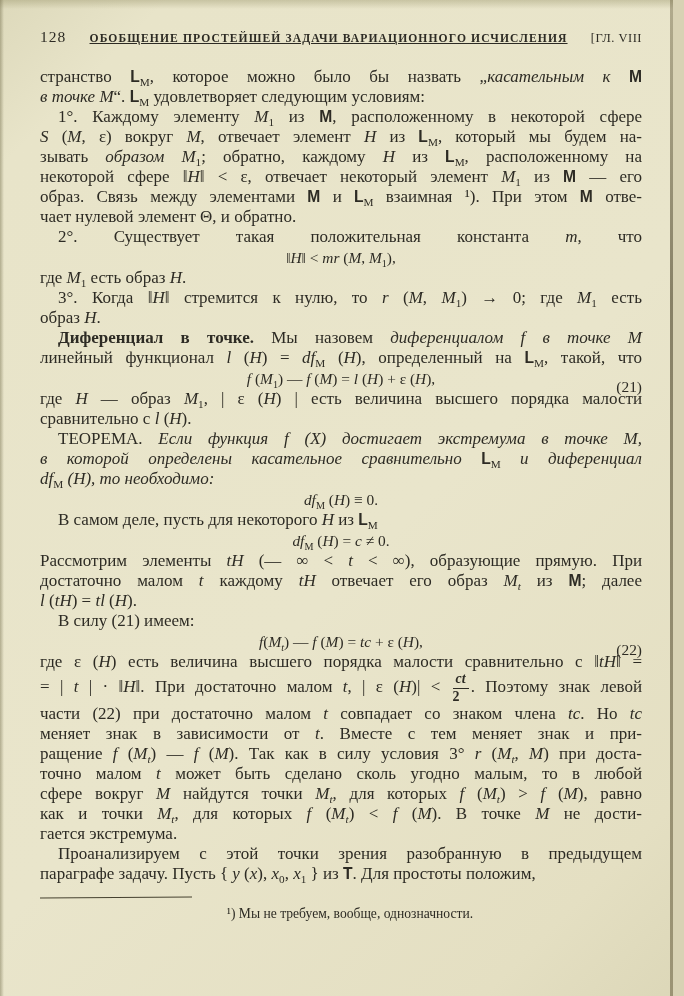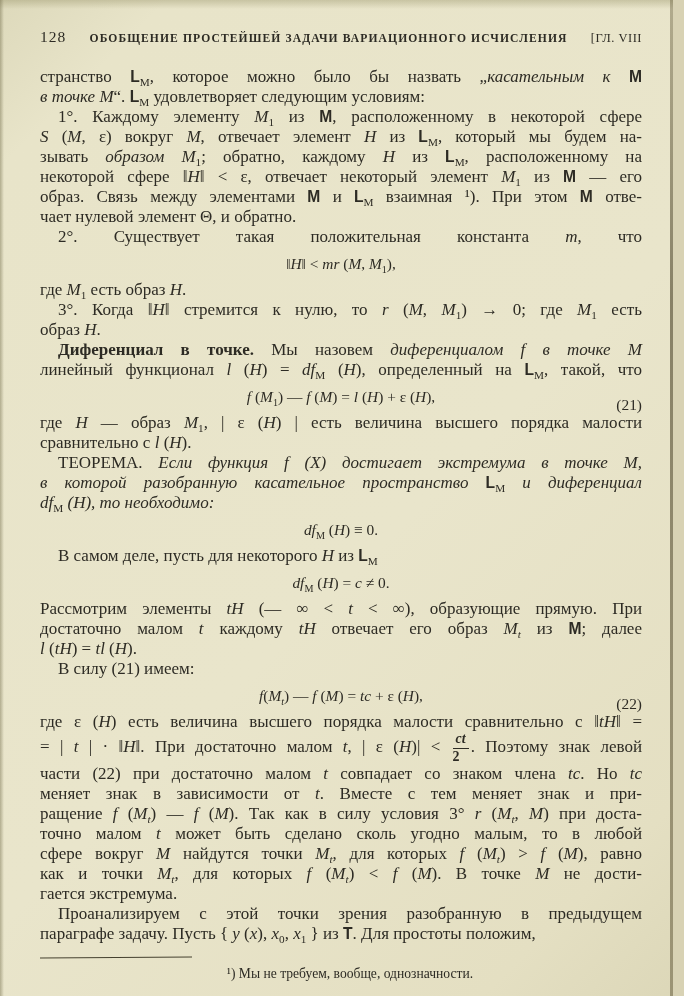--- a/index.html
+++ b/index.html
@@ -18,27 +18,27 @@
   .edge-left{position:absolute;top:0;left:0;bottom:0;width:4px;
     background:linear-gradient(to right,rgba(110,105,70,.45),rgba(110,105,70,0));}
   .edge-right{position:absolute;top:0;right:0;bottom:0;width:11px;background:#d8d2b4;}
   .gutter-line{position:absolute;top:0;right:11px;bottom:0;width:3px;
     background:linear-gradient(to bottom,rgba(95,85,50,.40),rgba(75,67,40,.62) 30%,rgba(90,80,48,.5));}
   .content{position:absolute;top:0;left:0;width:684px;height:996px;
     padding:28px 42px 0 40px;box-sizing:border-box;}
   .header{display:flex;align-items:baseline;margin-bottom:21px;}
   .pagenum{font-size:15.5px;letter-spacing:1px;}
   .runtitle{flex:1;text-align:center;font-size:11.6px;font-weight:700;letter-spacing:1.1px;
-    white-space:nowrap;padding:0 6px;}
+    white-space:nowrap;padding:0 6px;text-decoration:underline;}
   .chapref{font-size:12.5px;letter-spacing:.5px;}
   .body-block{}
   .line{font-size:17px;line-height:20px;white-space:normal;}
   .line.ind{text-indent:18px;}
   .line.j{text-align:justify;text-align-last:justify;}
-  .formula{position:relative;text-align:center;font-size:15.4px;line-height:21px;margin:6px 0;}
+  .formula{position:relative;text-align:center;font-size:15.4px;line-height:21px;margin:0 0;}
   .eqtag{position:absolute;right:0;top:8px;font-style:normal;}
   .i{font-style:italic;}
   .b{font-weight:bold;font-family:Liberation Serif, serif;}
   .sans{font-family:"Liberation Sans","DejaVu Sans",sans-serif;font-weight:600;font-size:92%;font-style:normal;}
   .sub{vertical-align:-3.5px;font-size:66%;line-height:0;}
   .frac{display:inline-block;vertical-align:middle;text-align:center;font-size:82%;line-height:1.05;margin:0 2px;font-weight:bold;}
   .fn{display:block;border-bottom:1px solid currentColor;padding:0 3px 1px;font-style:italic;}
   .fd{display:block;padding-top:1px;}
   .footnote{margin-top:13px;text-align:center;}
   .footnote-rule{width:152px;height:0;border-top:1.6px solid #45412f;margin-bottom:7px;transform:rotate(-.4deg);}
@@ -73,21 +73,21 @@
         <div class="formula"><span class="">‖</span><span class="i">H</span><span class="">‖ &lt; </span><span class="i">mr</span><span class=""> (</span><span class="i">M</span><span class="">, </span><span class="i">M</span><span class="sub">1</span><span class="">),</span></div>
         <div class="line"><span class="">где </span><span class="i">M</span><span class="sub">1</span><span class=""> есть образ </span><span class="i">H</span><span class="">.</span></div>
         <div class="line j ind"><span class="">3°. Когда ‖</span><span class="i">H</span><span class="">‖ стремится к нулю, то </span><span class="i">r</span><span class=""> (</span><span class="i">M</span><span class="">, </span><span class="i">M</span><span class="sub">1</span><span class="">) → 0; где </span><span class="i">M</span><span class="sub">1</span><span class=""> есть</span></div>
         <div class="line"><span class="">образ </span><span class="i">H</span><span class="">.</span></div>
         <div class="line j ind"><span class="b">Диференциал в точке.</span><span class=""> Мы назовем </span><span class="i">диференциалом f в точке M</span></div>
         <div class="line j"><span class="">линейный функционал </span><span class="i">l</span><span class=""> (</span><span class="i">H</span><span class="">) = </span><span class="i">df</span><span class="sub">М</span><span class=""> (</span><span class="i">H</span><span class="">), определенный на </span><span class="sans">L</span><span class="sub">М</span><span class="">, такой, что</span></div>
         <div class="formula"><span class="i">f</span><span class=""> (</span><span class="i">M</span><span class="sub">1</span><span class="">) — </span><span class="i">f</span><span class=""> (</span><span class="i">M</span><span class="">) = </span><span class="i">l</span><span class=""> (</span><span class="i">H</span><span class="">) + ε (</span><span class="i">H</span><span class="">),</span><span class="eqtag">(21)</span></div>
         <div class="line j"><span class="">где </span><span class="i">H</span><span class=""> — образ </span><span class="i">M</span><span class="sub">1</span><span class="">, | ε (</span><span class="i">H</span><span class="">) | есть величина высшего порядка малости</span></div>
         <div class="line"><span class="">сравнительно с </span><span class="i">l</span><span class=""> (</span><span class="i">H</span><span class="">).</span></div>
         <div class="line j ind"><span class="">ТЕОРЕМА. </span><span class="i">Если функция f (X) достигает экстремума в точке M,</span></div>
-        <div class="line j"><span class="i">в которой разобранную касательное пространство </span><span class="sans">L</span><span class="sub">М</span><span class="i"> и диференциал</span></div>
+        <div class="line j"><span class="i">в которой определены касательное сравнительно </span><span class="sans">L</span><span class="sub">М</span><span class="i"> и диференциал</span></div>
         <div class="line"><span class="i">df</span><span class="sub">М</span><span class="i"> (H), то необходимо:</span></div>
         <div class="formula"><span class="i">df</span><span class="sub">М</span><span class=""> (</span><span class="i">H</span><span class="">) ≡ 0.</span></div>
         <div class="line ind"><span class="">В самом деле, пусть для некоторого </span><span class="i">H</span><span class=""> из </span><span class="sans">L</span><span class="sub">М</span></div>
         <div class="formula"><span class="i">df</span><span class="sub">М</span><span class=""> (</span><span class="i">H</span><span class="">) = </span><span class="i">c</span><span class=""> ≠ 0.</span></div>
         <div class="line j"><span class="">Рассмотрим элементы </span><span class="i">tH</span><span class=""> (— ∞ &lt; </span><span class="i">t</span><span class=""> &lt; ∞), образующие прямую. При</span></div>
         <div class="line j"><span class="">достаточно малом </span><span class="i">t</span><span class=""> каждому </span><span class="i">tH</span><span class=""> отвечает его образ </span><span class="i">M</span><span class="sub i">t</span><span class=""> из </span><span class="sans">M</span><span class="">; далее</span></div>
         <div class="line"><span class="i">l</span><span class=""> (</span><span class="i">tH</span><span class="">) = </span><span class="i">tl</span><span class=""> (</span><span class="i">H</span><span class="">).</span></div>
         <div class="line ind"><span class="">В силу (21) имеем:</span></div>
         <div class="formula"><span class="i">f</span><span class="">(</span><span class="i">M</span><span class="sub i">t</span><span class="">) — </span><span class="i">f</span><span class=""> (</span><span class="i">M</span><span class="">) = </span><span class="i">tc</span><span class=""> + ε (</span><span class="i">H</span><span class="">),</span><span class="eqtag">(22)</span></div>
         <div class="line j"><span class="">где ε (</span><span class="i">H</span><span class="">) есть величина высшего порядка малости сравнительно с ‖</span><span class="i">tH</span><span class="">‖ =</span></div>

